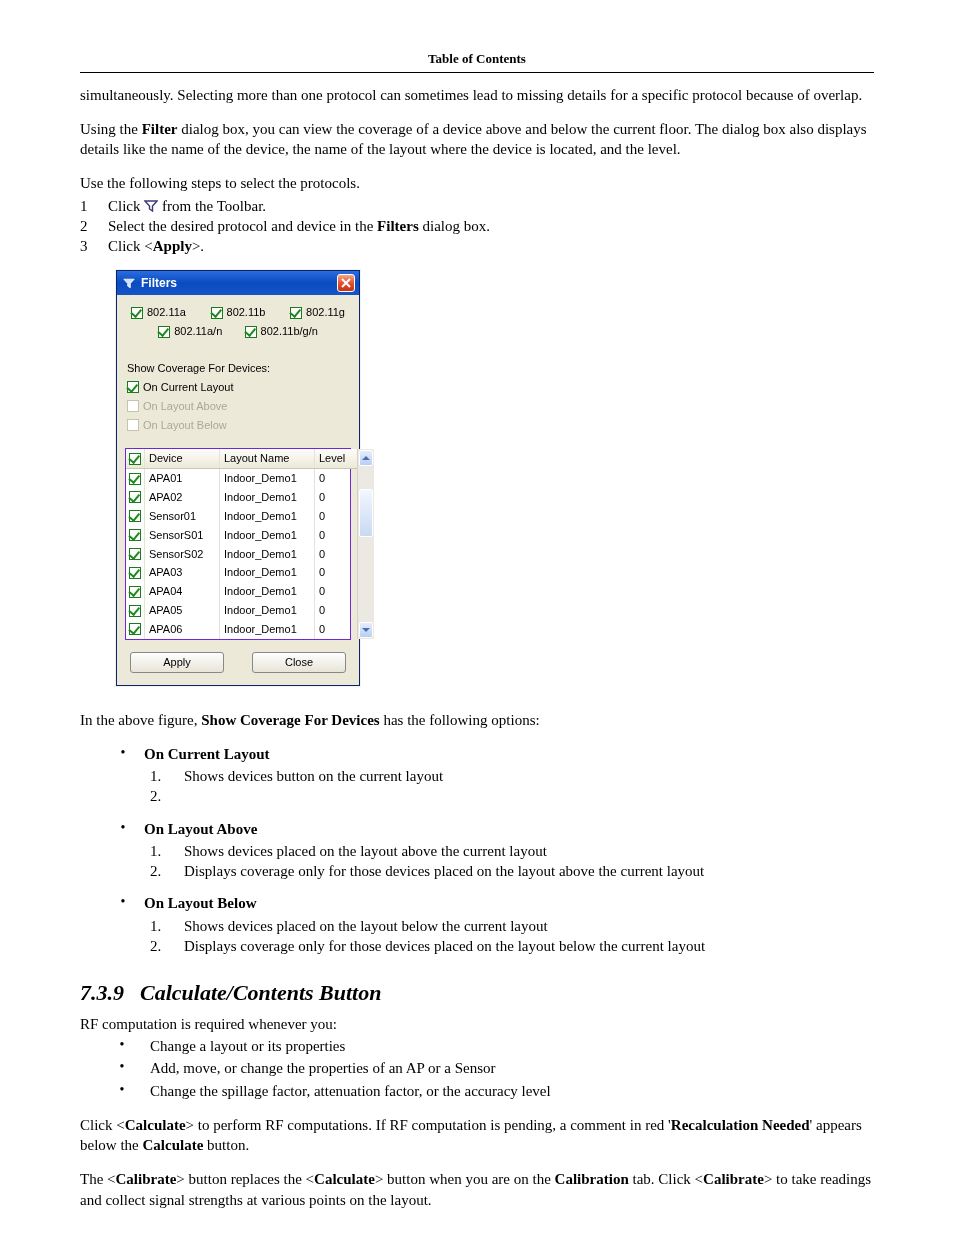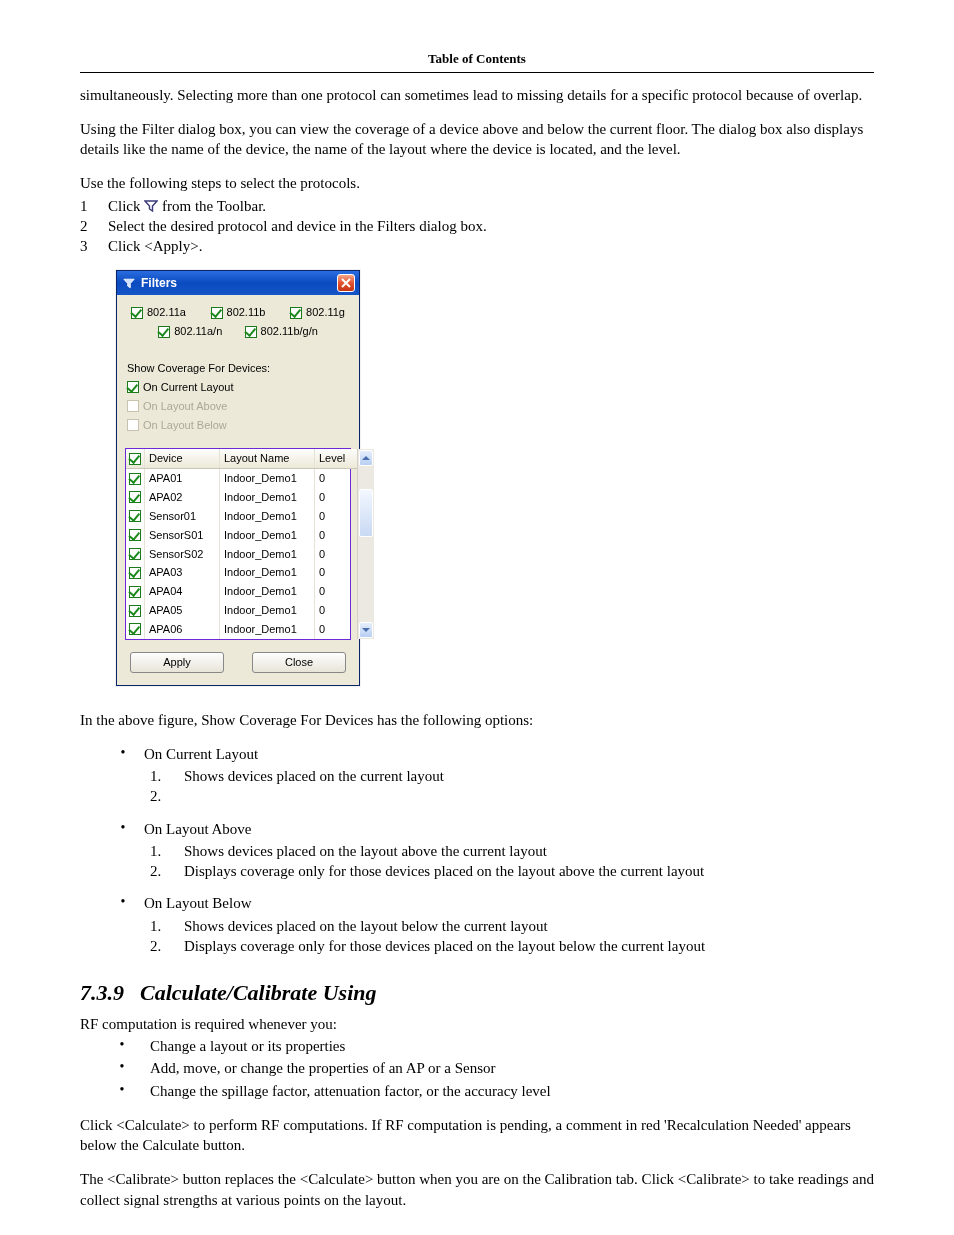--- a/index.html
+++ b/index.html
@@ -24,21 +24,21 @@
   .step-list { margin: 0 0 14px 0; padding: 0; }
   .step-row { display: flex; }
   .step-num { width: 28px; flex: 0 0 28px; }
   .step-text { flex: 1; }
   .filter-icon {
     display: inline-block;
     width: 14px; height: 12px;
     vertical-align: -1px;
   }
   .filter-icon svg { display: block; }
-  b { font-weight: normal; }
+  b { font-weight: bold; }
 
   
   .dialog {
     width: 242px;
     border: 1px solid #0a246a;
     background: #ece9d8;
     font-family: Tahoma, Arial, sans-serif;
     font-size: 11px;
     margin: 8px 18px 24px 36px;
     box-shadow: 0 0 0 1px rgba(0,0,0,0.05);
@@ -361,21 +361,21 @@
 
 <p>
   <span>In the above figure, </span><b>Show Coverage For Devices</b><span> has the following options:</span>
 </p>
 
 <ul class="bullets doc-options" id="opts">
     <li>
       <div class="bcontent"><b>On Current Layout</b><ol class="num-sub">
           <li>
             <span class="sn">1.</span>
-            <span>Shows devices placed on the current layout</span>
+            <span>Shows devices button on the current layout</span>
           </li>
           <li>
             <span class="sn">2.</span>
           </li>
         </ol></div>
     </li>
     <li>
       <div class="bcontent"><b>On Layout Above</b><ol class="num-sub">
           <li>
             <span class="sn">1.</span>
@@ -395,21 +395,21 @@
           </li>
           <li>
             <span class="sn">2.</span>
             <span>Displays coverage only for those devices placed on the layout below the current layout</span>
           </li>
         </ol></div>
     </li>
   </ul>
 
 <div class="h2">
-  <span class="secnum">7.3.9</span><span>Calculate/Calibrate Using</span>
+  <span class="secnum">7.3.9</span><span>Calculate/Contents Button</span>
 </div>
 
 <p style="margin-bottom:2px;">RF computation is required whenever you:</p>
 <ul class="bullets wide" id="rfbul" style="margin-left:14px; margin-bottom:14px;">
     <li>
       <div class="bcontent">Change a layout or its properties</div>
     </li>
     <li>
       <div class="bcontent">Add, move, or change the properties of an AP or a Sensor</div>
     </li>

